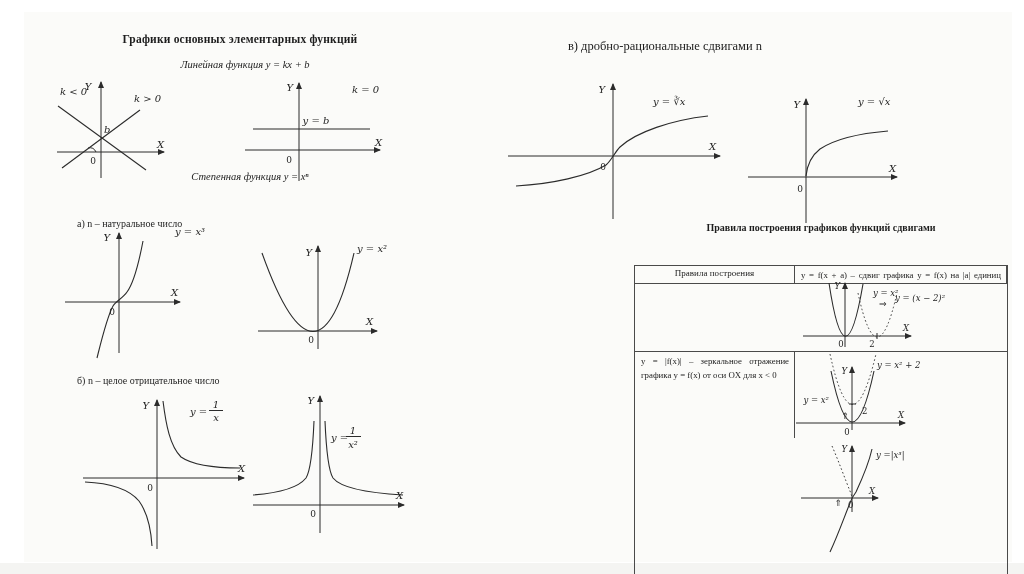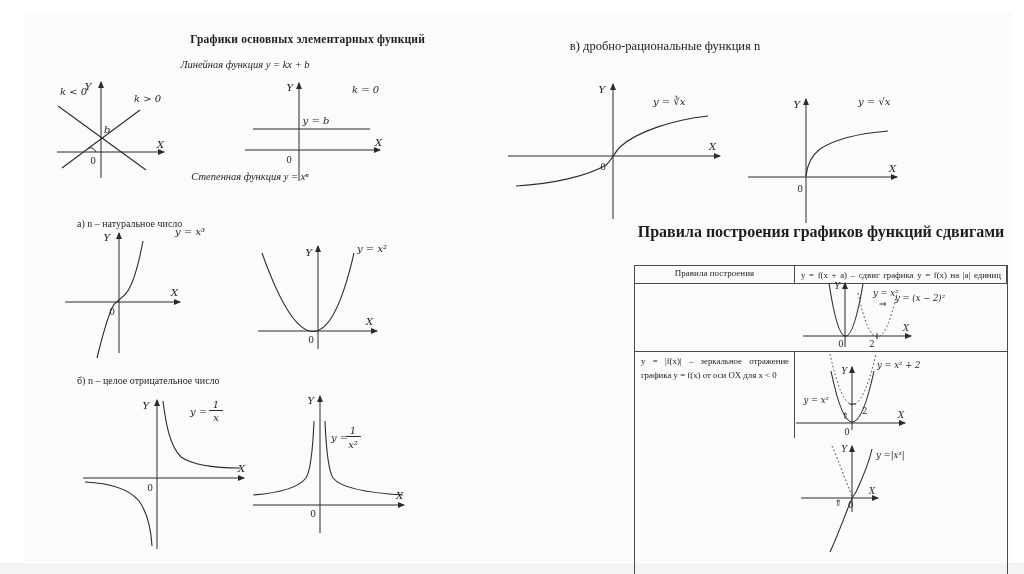--- a/index.html
+++ b/index.html
@@ -4,27 +4,27 @@
 <style>
   html,body{margin:0;padding:0}
   body{
     width:1024px;height:574px;position:relative;overflow:hidden;
     background:#ffffff;color:#1d1d1d;
     font-family:"Liberation Serif","DejaVu Serif",serif;
   }
   .slide-bg{position:absolute;left:24px;top:12px;width:988px;height:550px;background:#fbfbf9}
   .bottom-strip{position:absolute;left:0;top:563px;width:1024px;height:11px;background:#f4f4f2}
   .t{position:absolute;white-space:nowrap}
-  .title-main{left:55px;top:33px;width:370px;text-align:right;font-weight:bold;font-size:11.5px;letter-spacing:.2px}
+  .title-main{left:55px;top:33px;width:370px;text-align:center;font-weight:bold;font-size:11.5px;letter-spacing:.2px}
   .sub-linear{left:55px;top:59px;width:380px;text-align:center;font-style:italic;font-size:10.5px}
   .sub-power{left:55px;top:171px;width:390px;text-align:center;font-style:italic;font-size:10.5px}
   .item-a{left:77px;top:218px;font-size:10px}
   .item-b{left:77px;top:375px;font-size:10px}
   .item-v{left:485px;top:39px;width:360px;text-align:center;font-size:12.5px;white-space:nowrap}
-  .rules-title{left:634px;top:222px;width:374px;text-align:center;font-weight:bold;font-size:16px;line-height:1.2;white-space:normal}
+  .rules-title{left:634px;top:222px;width:374px;text-align:center;font-weight:bold;font-size:10px;line-height:1.2;white-space:normal}
 
   .tbl{
     position:absolute;left:634px;top:265px;width:374px;height:324px;
     border:1px solid #4a4a4a;box-sizing:border-box;
     display:grid;grid-template-columns:160px 1fr;grid-template-rows:18px 68px 86px 1fr;
   }
   .tbl .cell{border-right:1px solid #4a4a4a;border-bottom:1px solid #4a4a4a;box-sizing:border-box;overflow:hidden}
   .tbl .last-col{border-right:none}
   .tbl .last-row{border-bottom:none}
   .tbl .hdr{font-size:9px;text-align:center;padding-top:2px}
@@ -45,21 +45,21 @@
 <body>
 
 <div class="slide-bg"></div>
 <div class="bottom-strip"></div>
 
 <div class="t title-main">Графики основных элементарных функций</div>
 <div class="t sub-linear">Линейная функция  y = kx + b</div>
 <div class="t sub-power">Степенная функция  y = xⁿ</div>
 <div class="t item-a">а) n – натуральное число</div>
 <div class="t item-b">б) n – целое отрицательное число</div>
-<div class="t item-v">в) дробно-рациональные функция n</div>
+<div class="t item-v">в) дробно-рациональные сдвигами n</div>
 
 <div class="t rules-title">
   <div>Правила построения графиков функций сдвигами</div>
 </div>
 
 <div class="tbl">
   <div class="cell hdr">Правила построения</div>
 
   <div class="cell rule">y = f(x + a)  –  сдвиг графика y = f(x) на |a| единиц вдоль оси OX (вправо, если a &gt; 0 , и влево, если a &lt; 0)</div>
   <div class="cell last-col"></div>

